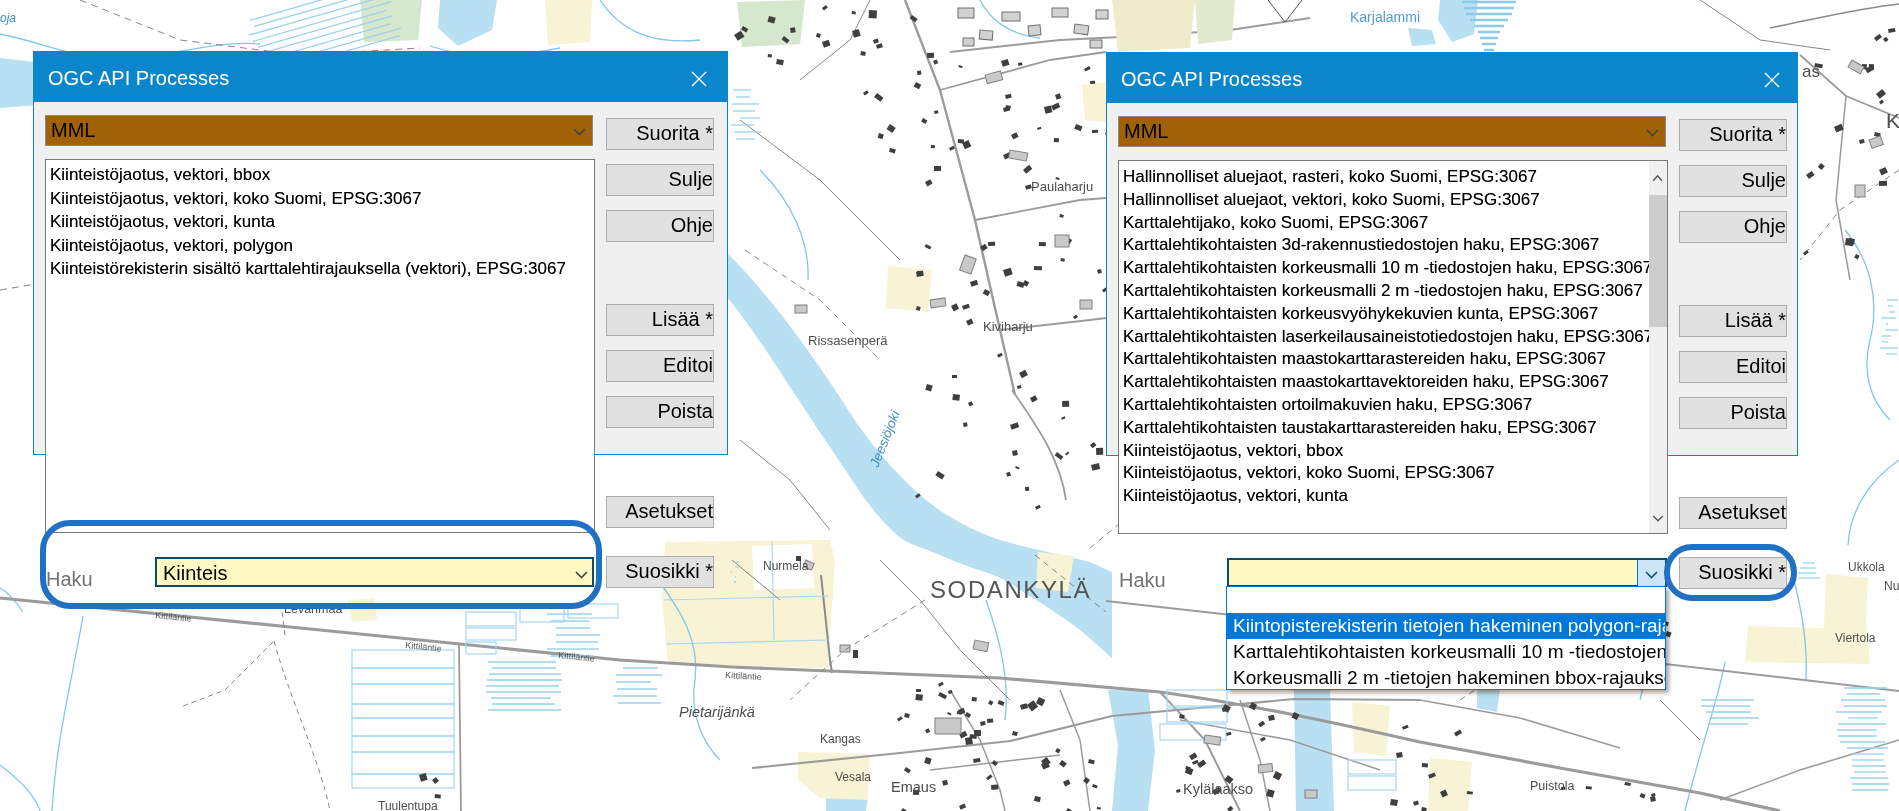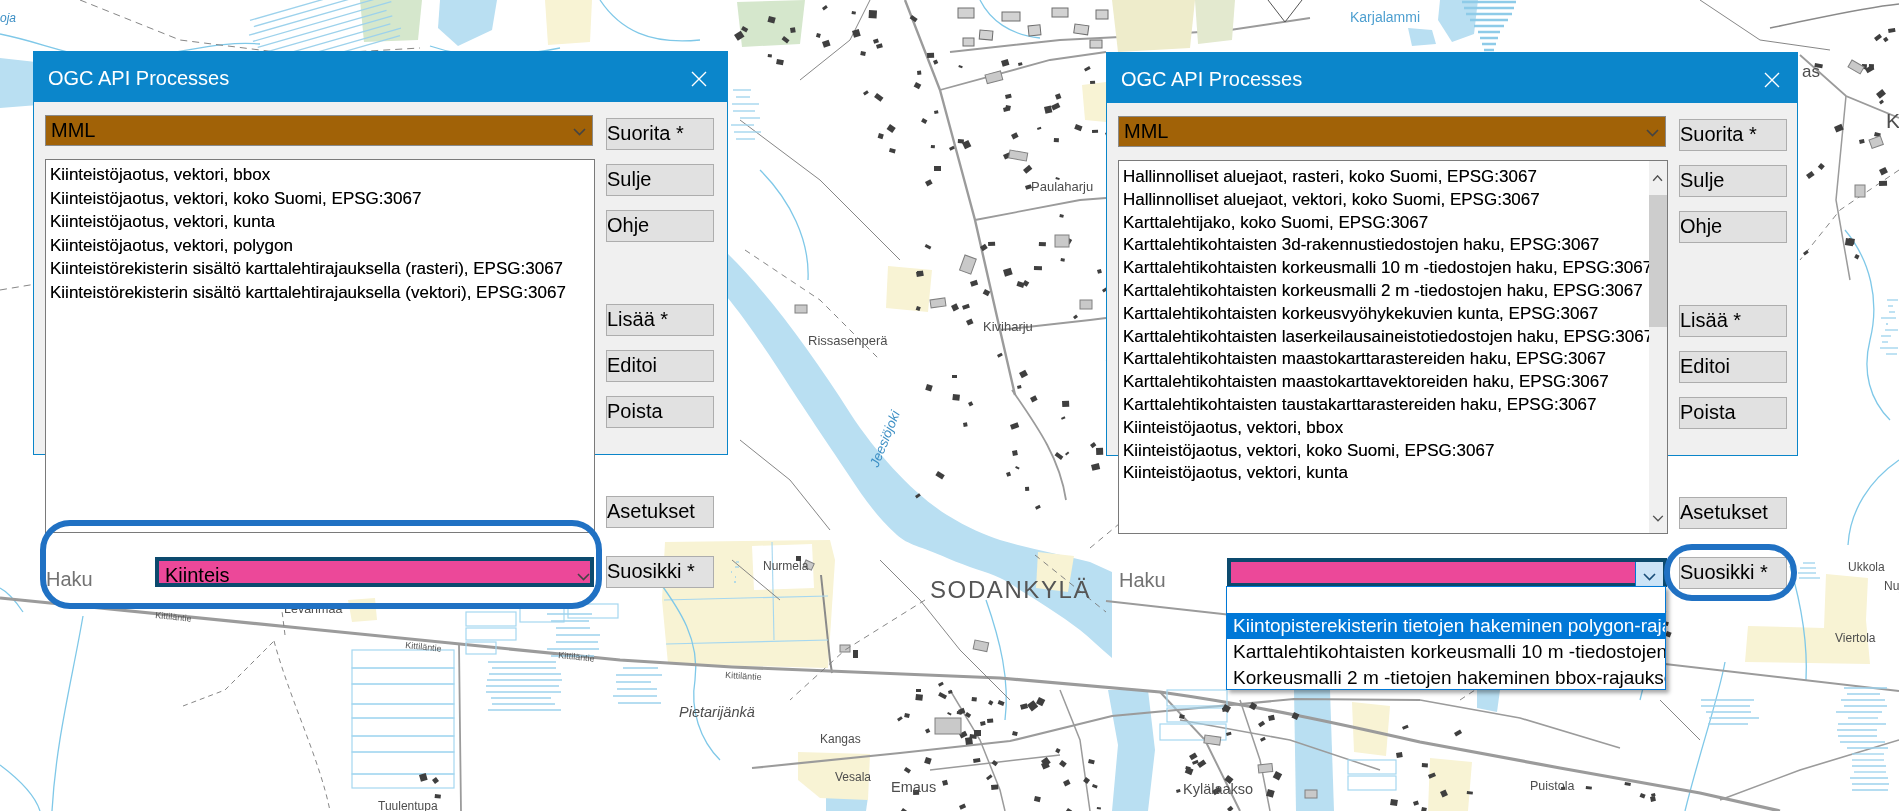--- a/index.html
+++ b/index.html
@@ -5,23 +5,23 @@
  font-family:"Liberation Sans", sans-serif;}
 .dlg{position:absolute;width:695px;height:404px;background:#f0f0f0;border:1px solid #0a85c9;box-sizing:border-box}
 .tbar{position:absolute;left:-1px;top:-1px;width:695px;height:51px;background:#0b86cb}
 .ttext{position:absolute;left:15px;top:2px;line-height:51px;font-size:20px;color:#fff;white-space:nowrap}
 .combo{position:absolute;background:#a16207;border:1px solid #8a8a8a;box-sizing:border-box}
 .ctext{position:absolute;left:5px;top:0;line-height:29px;font-size:20px;color:#000}
 .list{position:absolute;background:#fff;border:1px solid #7a7a7a;box-sizing:border-box;overflow:hidden;padding:0 0 0 4px}
 .li{font-size:17px;line-height:23.5px;white-space:nowrap;color:#000;text-shadow:0 0 0.5px rgba(0,0,0,0.55)}
 .li.r{line-height:22.8px}
 .btn{position:absolute;left:572px;width:108px;height:32px;background:#e1e1e1;border:1px solid #adadad;
- box-sizing:border-box;font-size:20px;color:#000;text-align:left;line-height:29px}
+ box-sizing:border-box;font-size:20px;color:#000;text-align:right;line-height:29px}
 .hlbl{position:absolute;left:12px;top:516px;font-size:20px;color:#737373}
-.hcombo{position:absolute;background:#ec4899;border:4px solid #0c4a6e;box-sizing:border-box}
+.hcombo{position:absolute;background:#fef9c3;border:2px solid #0c4a6e;box-sizing:border-box}
 .htext{position:absolute;left:6px;top:0;line-height:28px;font-size:20px;color:#000}
 .ddbtn{position:absolute;right:0;top:0;width:27px;height:27px;background:#cce4f7;border-left:1px solid #0078d7}
 .sbar{position:absolute;left:542px;top:108px;width:18px;height:372px;background:#f0f0f0}
 .sthumb{position:absolute;left:0;top:34px;width:18px;height:132px;background:#cdcdcd}
 #popup{position:absolute;left:1226px;top:586px;width:440px;height:104px;background:#fff;border:1px solid #0078d7;box-sizing:border-box;box-shadow:3px 3px 4px rgba(0,0,0,0.35)}
 .prow{height:26px;line-height:26px;font-size:19px;padding-left:6px;color:#000;white-space:nowrap;overflow:hidden}
 .prow.sel{background:#0078d7;color:#fff}
 .ann{position:absolute;border:6px solid #2071c3;box-sizing:border-box;border-radius:30px}
 </style></head><body>
 <svg width="1899" height="811" viewBox="0 0 1899 811" style="position:absolute;left:0;top:0">
@@ -539,21 +539,20 @@
       <span class="ctext">MML</span>
       <svg style="position:absolute;left:527px;top:12px" width="13" height="8" viewBox="0 0 13 8">
         <path d="M1 1 L6.5 6.5 L12 1" stroke="#444" stroke-width="1.6" fill="none"></path>
       </svg>
     </div>
     <div class="list" style="left:11px;top:107px;width:550px;height:374px;padding-top:3px">
       <div class="li">Kiinteistöjaotus, vektori, bbox</div>
       <div class="li">Kiinteistöjaotus, vektori, koko Suomi, EPSG:3067</div>
       <div class="li">Kiinteistöjaotus, vektori, kunta</div>
       <div class="li">Kiinteistöjaotus, vektori, polygon</div>
-      <div class="li">Kiinteistörekisterin sisältö karttalehtirajauksella (rasteri), EPSG:3067</div>
       <div class="li">Kiinteistörekisterin sisältö karttalehtirajauksella (vektori), EPSG:3067</div>
     </div>
     <div class="btn" style="top:66px">Suorita *</div>
     <div class="btn" style="top:112px">Sulje</div>
     <div class="btn" style="top:158px">Ohje</div>
     <div class="btn" style="top:252px">Lisää *</div>
     <div class="btn" style="top:298px">Editoi</div>
     <div class="btn" style="top:344px">Poista</div>
     <div class="btn" style="top:444px">Asetukset</div>
     <div class="btn" style="top:504px">Suosikki *</div>
@@ -582,20 +581,21 @@
       <div class="li r">Hallinnolliset aluejaot, rasteri, koko Suomi, EPSG:3067</div>
       <div class="li r">Hallinnolliset aluejaot, vektori, koko Suomi, EPSG:3067</div>
       <div class="li r">Karttalehtijako, koko Suomi, EPSG:3067</div>
       <div class="li r">Karttalehtikohtaisten 3d-rakennustiedostojen haku, EPSG:3067</div>
       <div class="li r">Karttalehtikohtaisten korkeusmalli 10 m -tiedostojen haku, EPSG:3067</div>
       <div class="li r">Karttalehtikohtaisten korkeusmalli 2 m -tiedostojen haku, EPSG:3067</div>
       <div class="li r">Karttalehtikohtaisten korkeusvyöhykekuvien kunta, EPSG:3067</div>
       <div class="li r">Karttalehtikohtaisten laserkeilausaineistotiedostojen haku, EPSG:3067</div>
       <div class="li r">Karttalehtikohtaisten maastokarttarastereiden haku, EPSG:3067</div>
       <div class="li r">Karttalehtikohtaisten maastokarttavektoreiden haku, EPSG:3067</div>
+      <div class="li r">Karttalehtikohtaisten ortoilmakuvien haku, EPSG:3067</div>
       <div class="li r">Karttalehtikohtaisten taustakarttarastereiden haku, EPSG:3067</div>
       <div class="li r">Kiinteistöjaotus, vektori, bbox</div>
       <div class="li r">Kiinteistöjaotus, vektori, koko Suomi, EPSG:3067</div>
       <div class="li r">Kiinteistöjaotus, vektori, kunta</div>
     </div>
     <div class="sbar">
       <svg style="position:absolute;left:3px;top:14px" width="12" height="7" viewBox="0 0 13 8">
         <path d="M1 6.5 L6 1 L11 6.5" stroke="#505050" stroke-width="1.6" fill="none"></path>
       </svg>
       <div class="sthumb"></div>

